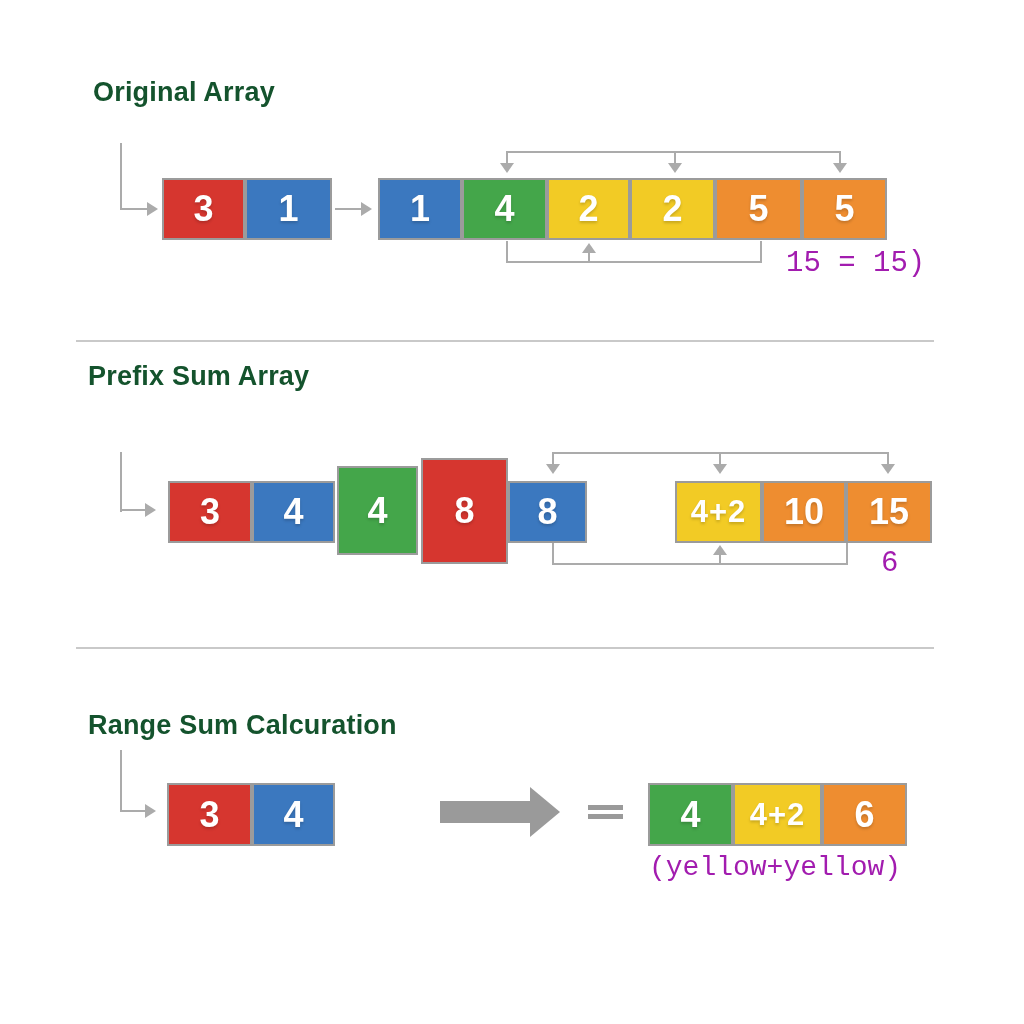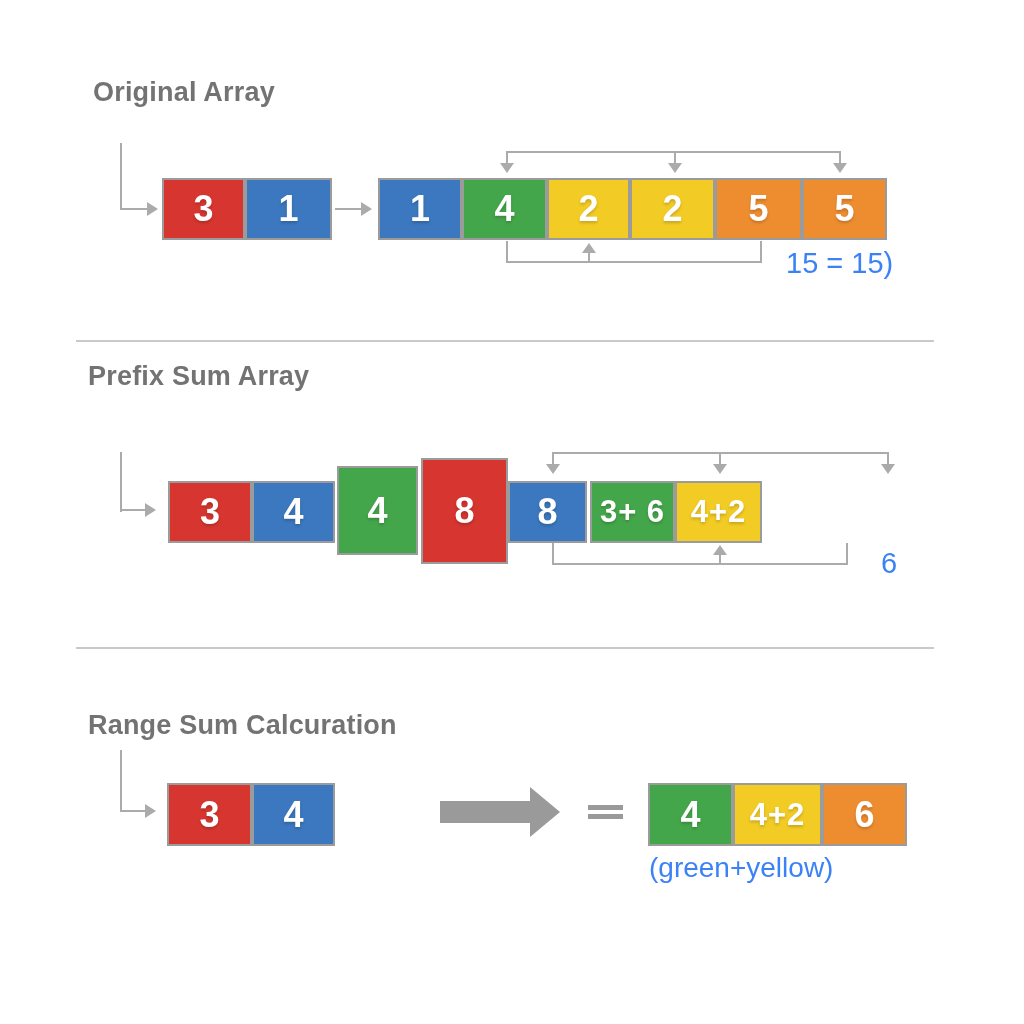--- a/index.html
+++ b/index.html
@@ -1,26 +1,27 @@
 <!DOCTYPE html>
 <html><head>
 <meta charset="utf-8">
 <style>
   html,body { margin:0; padding:0; background:#ffffff; }
   .canvas {
     position:relative; width:1024px; height:1024px; background:#ffffff;
     font-family:"Liberation Sans","DejaVu Sans",sans-serif; overflow:hidden;
   }
   .title {
-    position:absolute; color:#737373; font-size:27px; font-weight:600;
+    position:absolute; color:#14532d; font-size:27px; font-weight:600;
     letter-spacing:0.2px; white-space:nowrap;
   }
   .note {
-    position:absolute; color:#3b82f6; font-size:29px; font-weight:500;
+    position:absolute; color:#a21caf; font-size:29px; font-weight:500;
     white-space:nowrap;
+    font-family:Liberation Mono, monospace;
   }
   .cell {
     position:absolute; box-sizing:border-box; border:2px solid #9b9b9b;
     display:flex; align-items:center; justify-content:center;
     color:#ffffff; font-weight:bold; font-size:36px;
     text-shadow:0 2px 3px rgba(0,0,0,0.18); white-space:pre;
   }
   .cell.sm { font-size:31px; letter-spacing:1px; }
   .c-red    { background:#d6362f; }
   .c-blue   { background:#3b78bf; }
@@ -87,22 +88,23 @@
 
   <div class="vl" style="left:120px; top:452px; height:60px;"></div>
   <div class="hl" style="left:120px; top:509px; width:27px;"></div>
   <div class="ah-r" style="left:145px; top:503px;"></div>
 
   <div class="cell c-red" style="left:168px; top:481px; width:84px; height:62px;">3</div>
   <div class="cell c-blue" style="left:252px; top:481px; width:83px; height:62px;">4</div>
   <div class="cell c-green" style="left:337px; top:466px; width:81px; height:89px;">4</div>
   <div class="cell c-red" style="left:421px; top:458px; width:87px; height:106px;">8</div>
   <div class="cell c-blue" style="left:508px; top:481px; width:79px; height:62px;">8</div>
-  <div class="cell c-green sm" style="left:590px; top:481px; width:85px; height:62px;">3+ 6</div>
   <div class="cell c-yellow sm" style="left:675px; top:481px; width:87px; height:62px;">4+2</div>
+  <div class="cell c-orange" style="left:762px; top:481px; width:84px; height:62px;">10</div>
+  <div class="cell c-orange" style="left:846px; top:481px; width:86px; height:62px;">15</div>
 
   <div class="hl" style="left:552px; top:452px; width:337px;"></div>
   <div class="vl" style="left:552px; top:452px; height:13px;"></div>
   <div class="ah-d" style="left:546px; top:464px;"></div>
   <div class="vl" style="left:719px; top:452px; height:13px;"></div>
   <div class="ah-d" style="left:713px; top:464px;"></div>
   <div class="vl" style="left:887px; top:452px; height:13px;"></div>
   <div class="ah-d" style="left:881px; top:464px;"></div>
 
   <div class="vl" style="left:552px; top:543px; height:22px;"></div>
@@ -127,15 +129,15 @@
   <div class="bigarrow-body" style="left:440px; top:801px; width:90px; height:22px;"></div>
   <div class="bigarrow-head" style="left:530px; top:787px;"></div>
 
   <div class="eqbar" style="left:588px; top:805px;"></div>
   <div class="eqbar" style="left:588px; top:814px;"></div>
 
   <div class="cell c-green" style="left:648px; top:783px; width:85px; height:63px;">4</div>
   <div class="cell c-yellow sm" style="left:733px; top:783px; width:89px; height:63px;">4+2</div>
   <div class="cell c-orange" style="left:822px; top:783px; width:85px; height:63px;">6</div>
 
-  <div class="note" style="left:649px; top:852px; font-size:28px;">(green+yellow)</div>
+  <div class="note" style="left:649px; top:852px; font-size:28px;">(yellow+yellow)</div>
 
 </div>
 
 </body></html>

